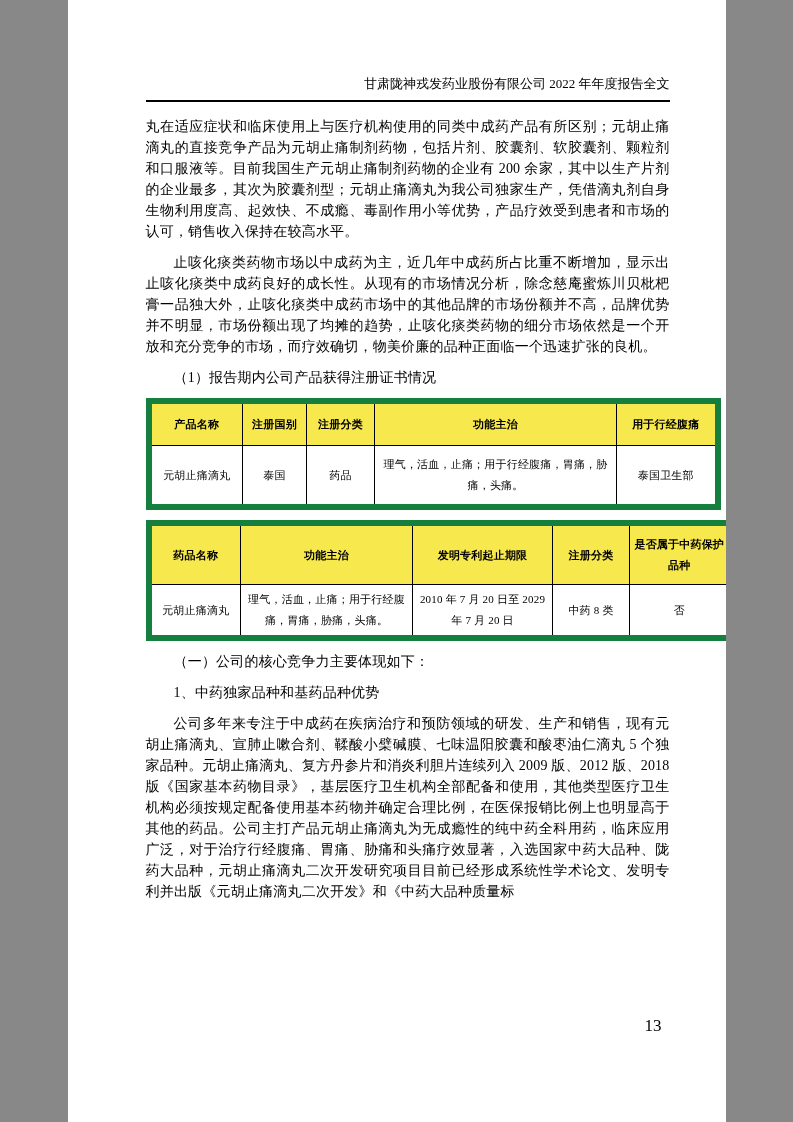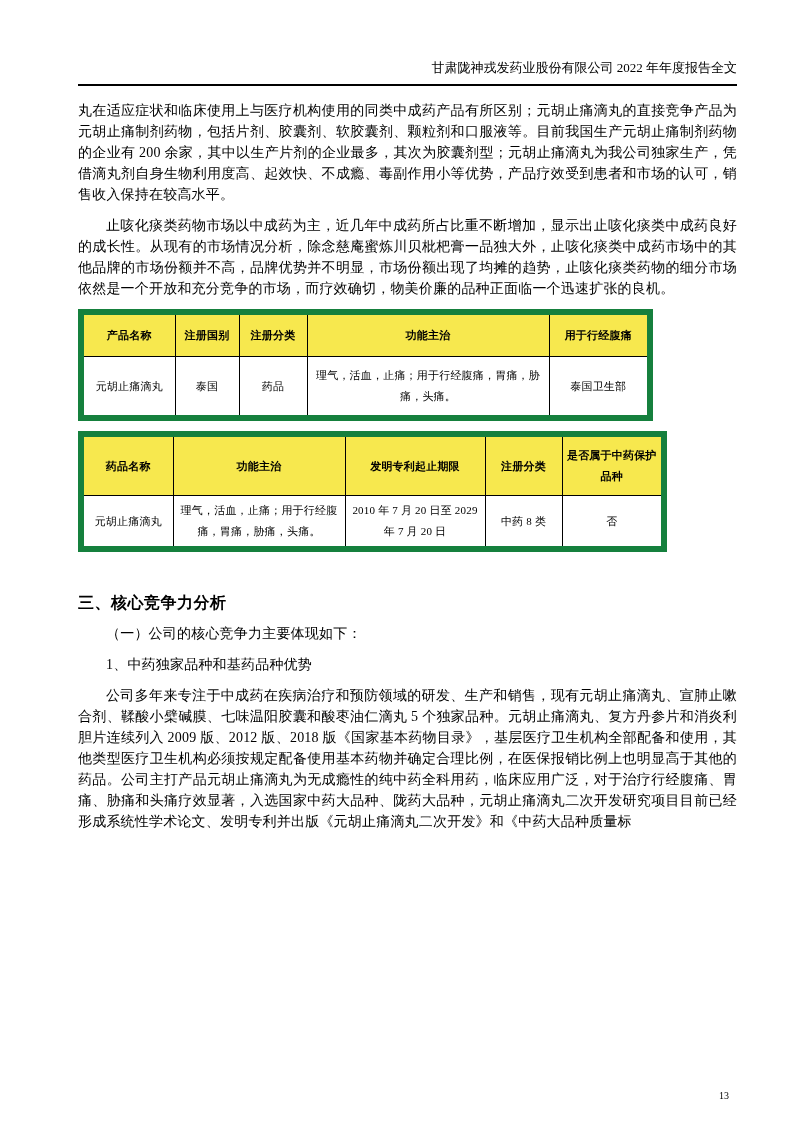--- a/index.html
+++ b/index.html
@@ -1,22 +1,22 @@
 <!DOCTYPE html>
 <html style="--header-bg: #F7E84E;"><head>
 <meta charset="utf-8">
 <style>
   html,body { margin:0; padding:0; background:#888; }
   .page {
     position:relative;
-    width:793px; height:1122px;
+    width:658px; height:1122px;
     margin:0 auto;
     background:#ffffff;
     box-sizing:border-box;
-    padding:60px 56px 0 78px;
+    padding:76px 56px 0 78px;
     overflow:hidden;
     font-family:"Liberation Serif","DejaVu Serif",serif;
     color:#000;
   }
   .page-header {
     text-align:right;
     font-size:13px;
     line-height:16px;
     white-space:nowrap;
   }
@@ -55,38 +55,39 @@
   .section-heading {
     margin:40px 0 0 0;
     font-size:16px;
     font-weight:bold;
     letter-spacing:0.5px;
   }
   .sub-heading { margin-top:24px; }
   .page-number {
     position:absolute;
     right:64px;
-    top:1090px;
-    font-size:10px;
+    top:1016px;
+    font-size:17px;
   }
 </style>
 </head>
 <body>
 
 <div class="page">
 
   <div class="page-header">
     <span>甘肃陇神戎发药业股份有限公司 2022 年年度报告全文</span>
   </div>
   <div class="header-rule"></div>
 
   <div class="content">
 
     <p class="noindent first">丸在适应症状和临床使用上与医疗机构使用的同类中成药产品有所区别；元胡止痛滴丸的直接竞争产品为元胡止痛制剂药物，包括片剂、胶囊剂、软胶囊剂、颗粒剂和口服液等。目前我国生产元胡止痛制剂药物的企业有 200 余家，其中以生产片剂的企业最多，其次为胶囊剂型；元胡止痛滴丸为我公司独家生产，凭借滴丸剂自身生物利用度高、起效快、不成瘾、毒副作用小等优势，产品疗效受到患者和市场的认可，销售收入保持在较高水平。</p>
     <p class="indent">止咳化痰类药物市场以中成药为主，近几年中成药所占比重不断增加，显示出止咳化痰类中成药良好的成长性。从现有的市场情况分析，除念慈庵蜜炼川贝枇杷膏一品独大外，止咳化痰类中成药市场中的其他品牌的市场份额并不高，品牌优势并不明显，市场份额出现了均摊的趋势，止咳化痰类药物的细分市场依然是一个开放和充分竞争的市场，而疗效确切，物美价廉的品种正面临一个迅速扩张的良机。</p>
+    <p class="indent">（1）报告期内公司产品获得注册证书情况</p>
 
     <table class="t1">
       <colgroup>
         <col style="width:94px">
           <col style="width:64px">
           <col style="width:68px">
           <col style="width:242px">
           <col style="width:101px">
       </colgroup>
       <thead>
@@ -131,21 +132,20 @@
         <tr>
           <td>元胡止痛滴丸</td>
           <td>理气，活血，止痛；用于行经腹痛，胃痛，胁痛，头痛。</td>
           <td>2010 年 7 月 20 日至 2029 年 7 月 20 日</td>
           <td>中药 8 类</td>
           <td>否</td>
         </tr>
       </tbody>
     </table>
 
-    <h2 class="section-heading">三、核心竞争力分析</h2>
     <p class="indent sub-heading">（一）公司的核心竞争力主要体现如下：</p>
     <p class="indent">1、中药独家品种和基药品种优势</p>
     <p class="indent">公司多年来专注于中成药在疾病治疗和预防领域的研发、生产和销售，现有元胡止痛滴丸、宣肺止嗽合剂、鞣酸小檗碱膜、七味温阳胶囊和酸枣油仁滴丸 5 个独家品种。元胡止痛滴丸、复方丹参片和消炎利胆片连续列入 2009 版、2012 版、2018 版《国家基本药物目录》，基层医疗卫生机构全部配备和使用，其他类型医疗卫生机构必须按规定配备使用基本药物并确定合理比例，在医保报销比例上也明显高于其他的药品。公司主打产品元胡止痛滴丸为无成瘾性的纯中药全科用药，临床应用广泛，对于治疗行经腹痛、胃痛、胁痛和头痛疗效显著，入选国家中药大品种、陇药大品种，元胡止痛滴丸二次开发研究项目目前已经形成系统性学术论文、发明专利并出版《元胡止痛滴丸二次开发》和《中药大品种质量标</p>
 
   </div>
 
   <div class="page-number">13</div>
 
 </div>
 

